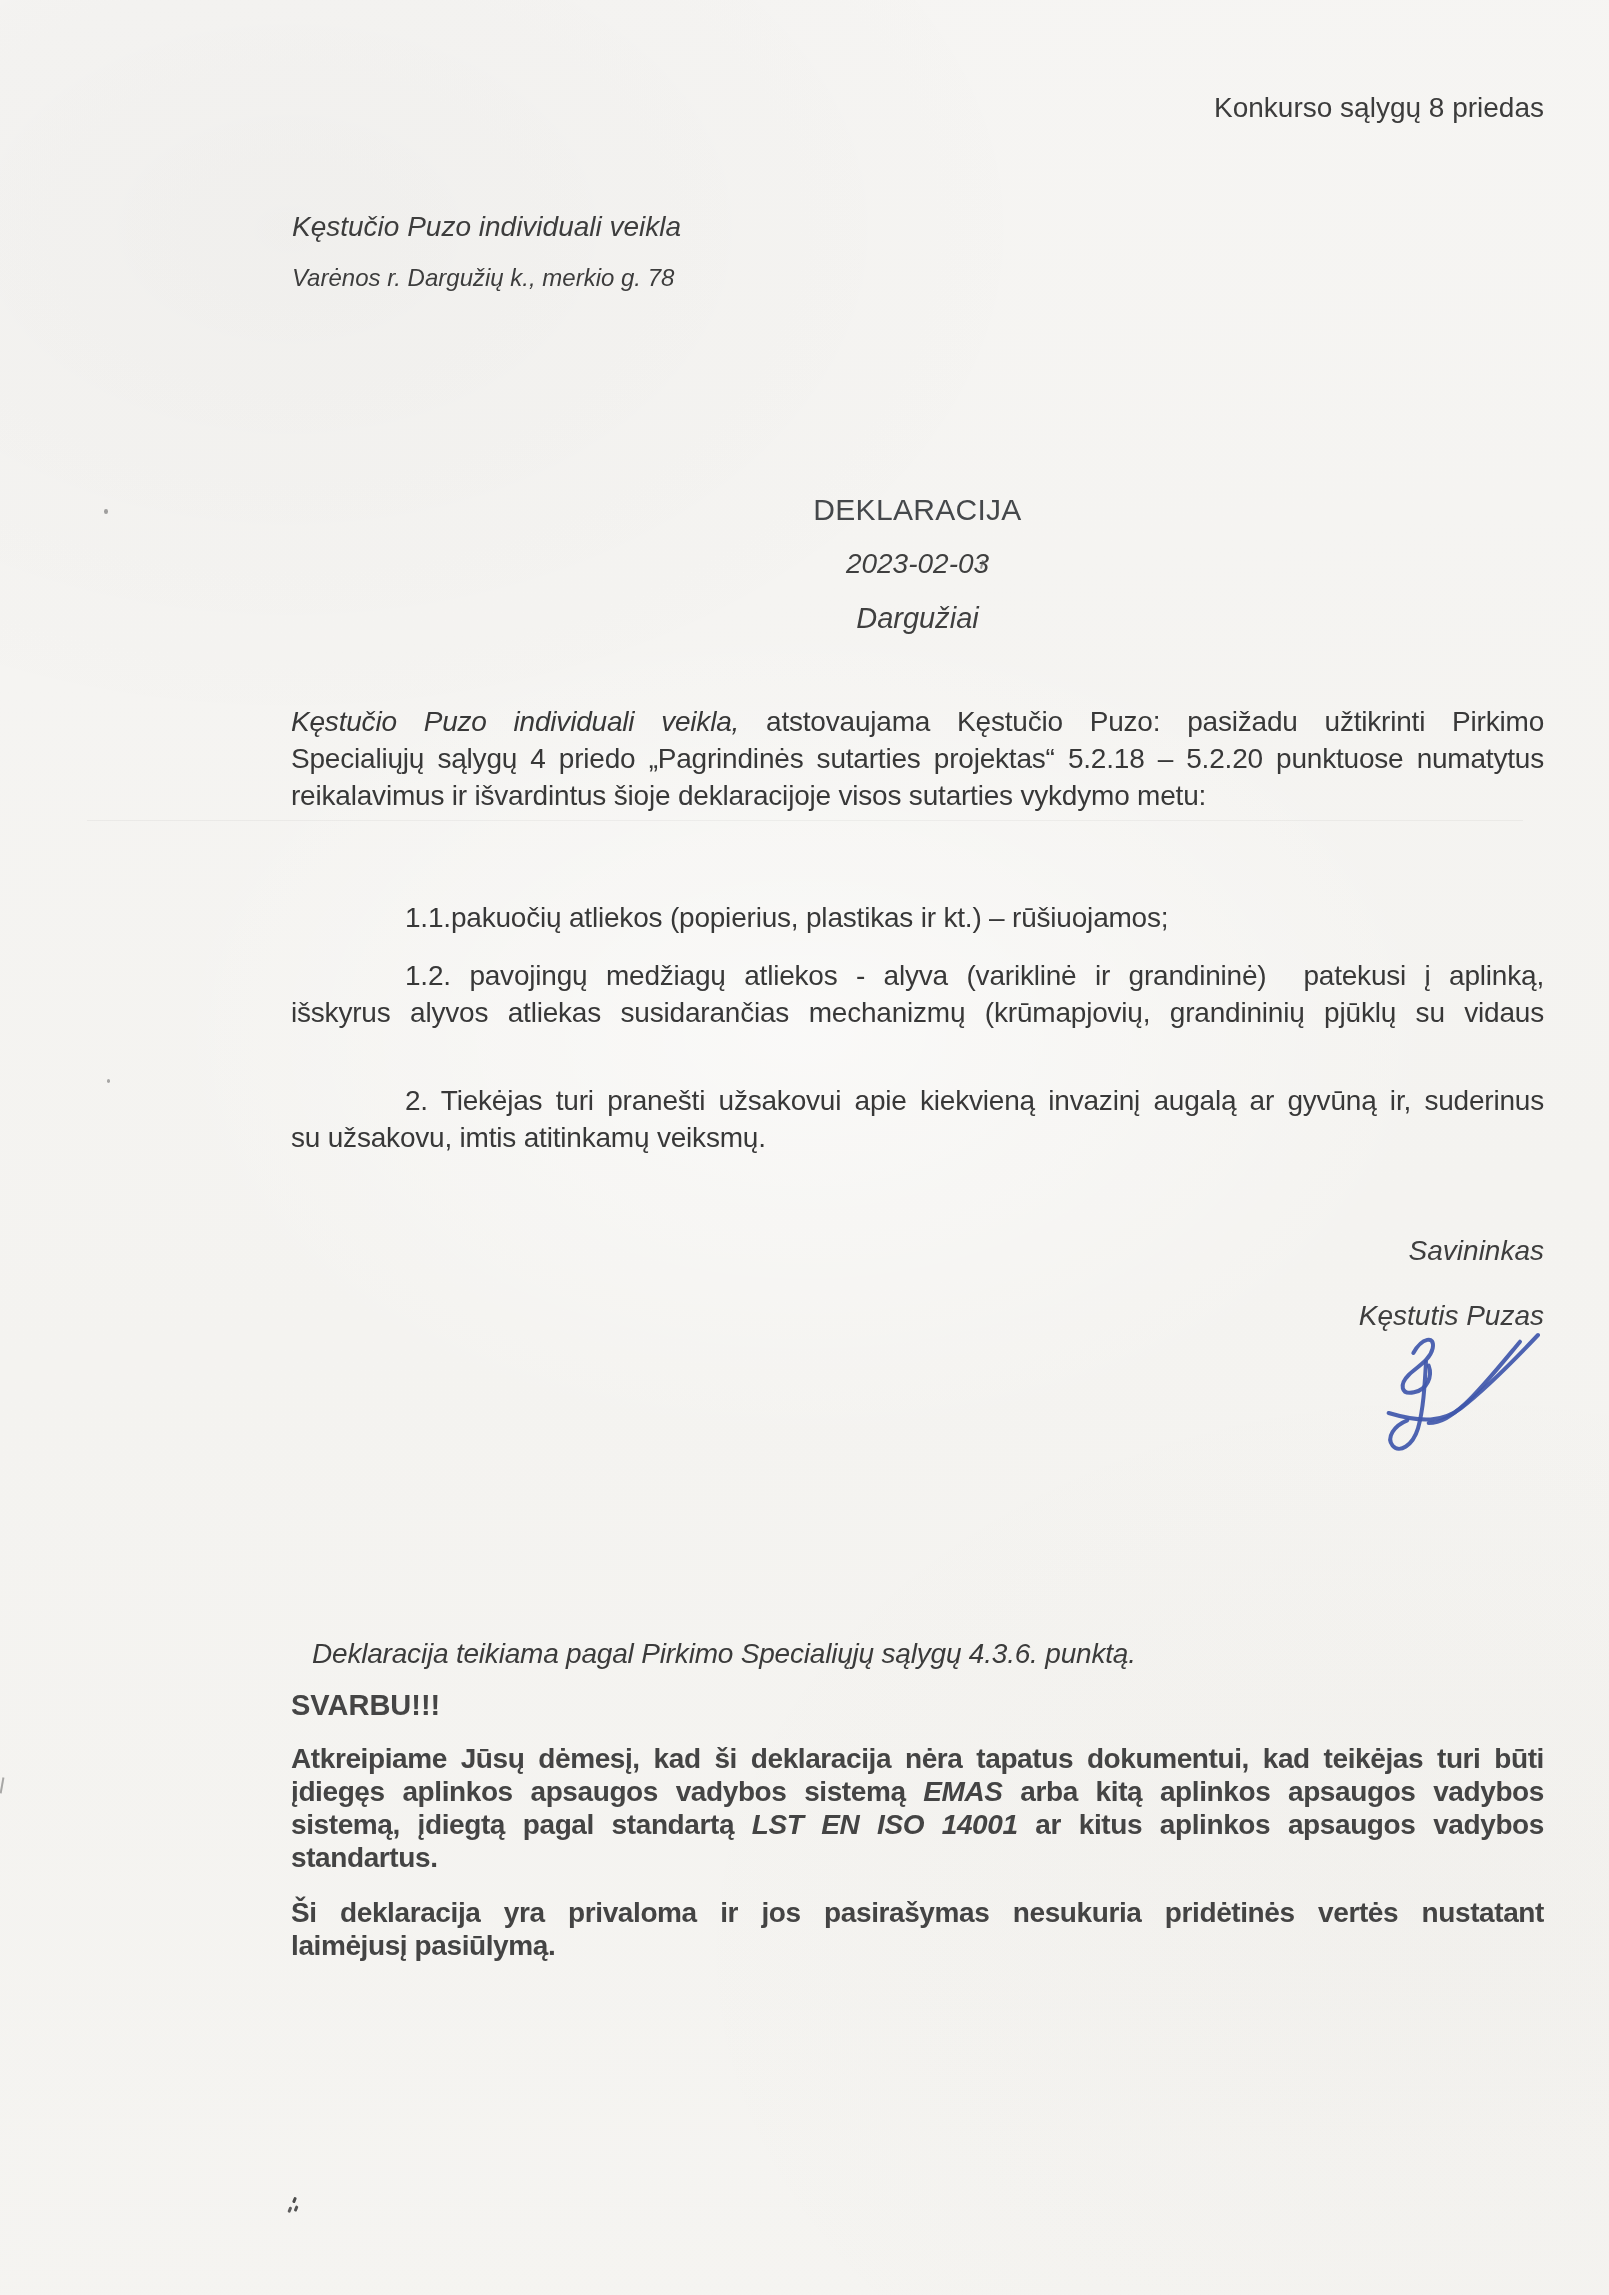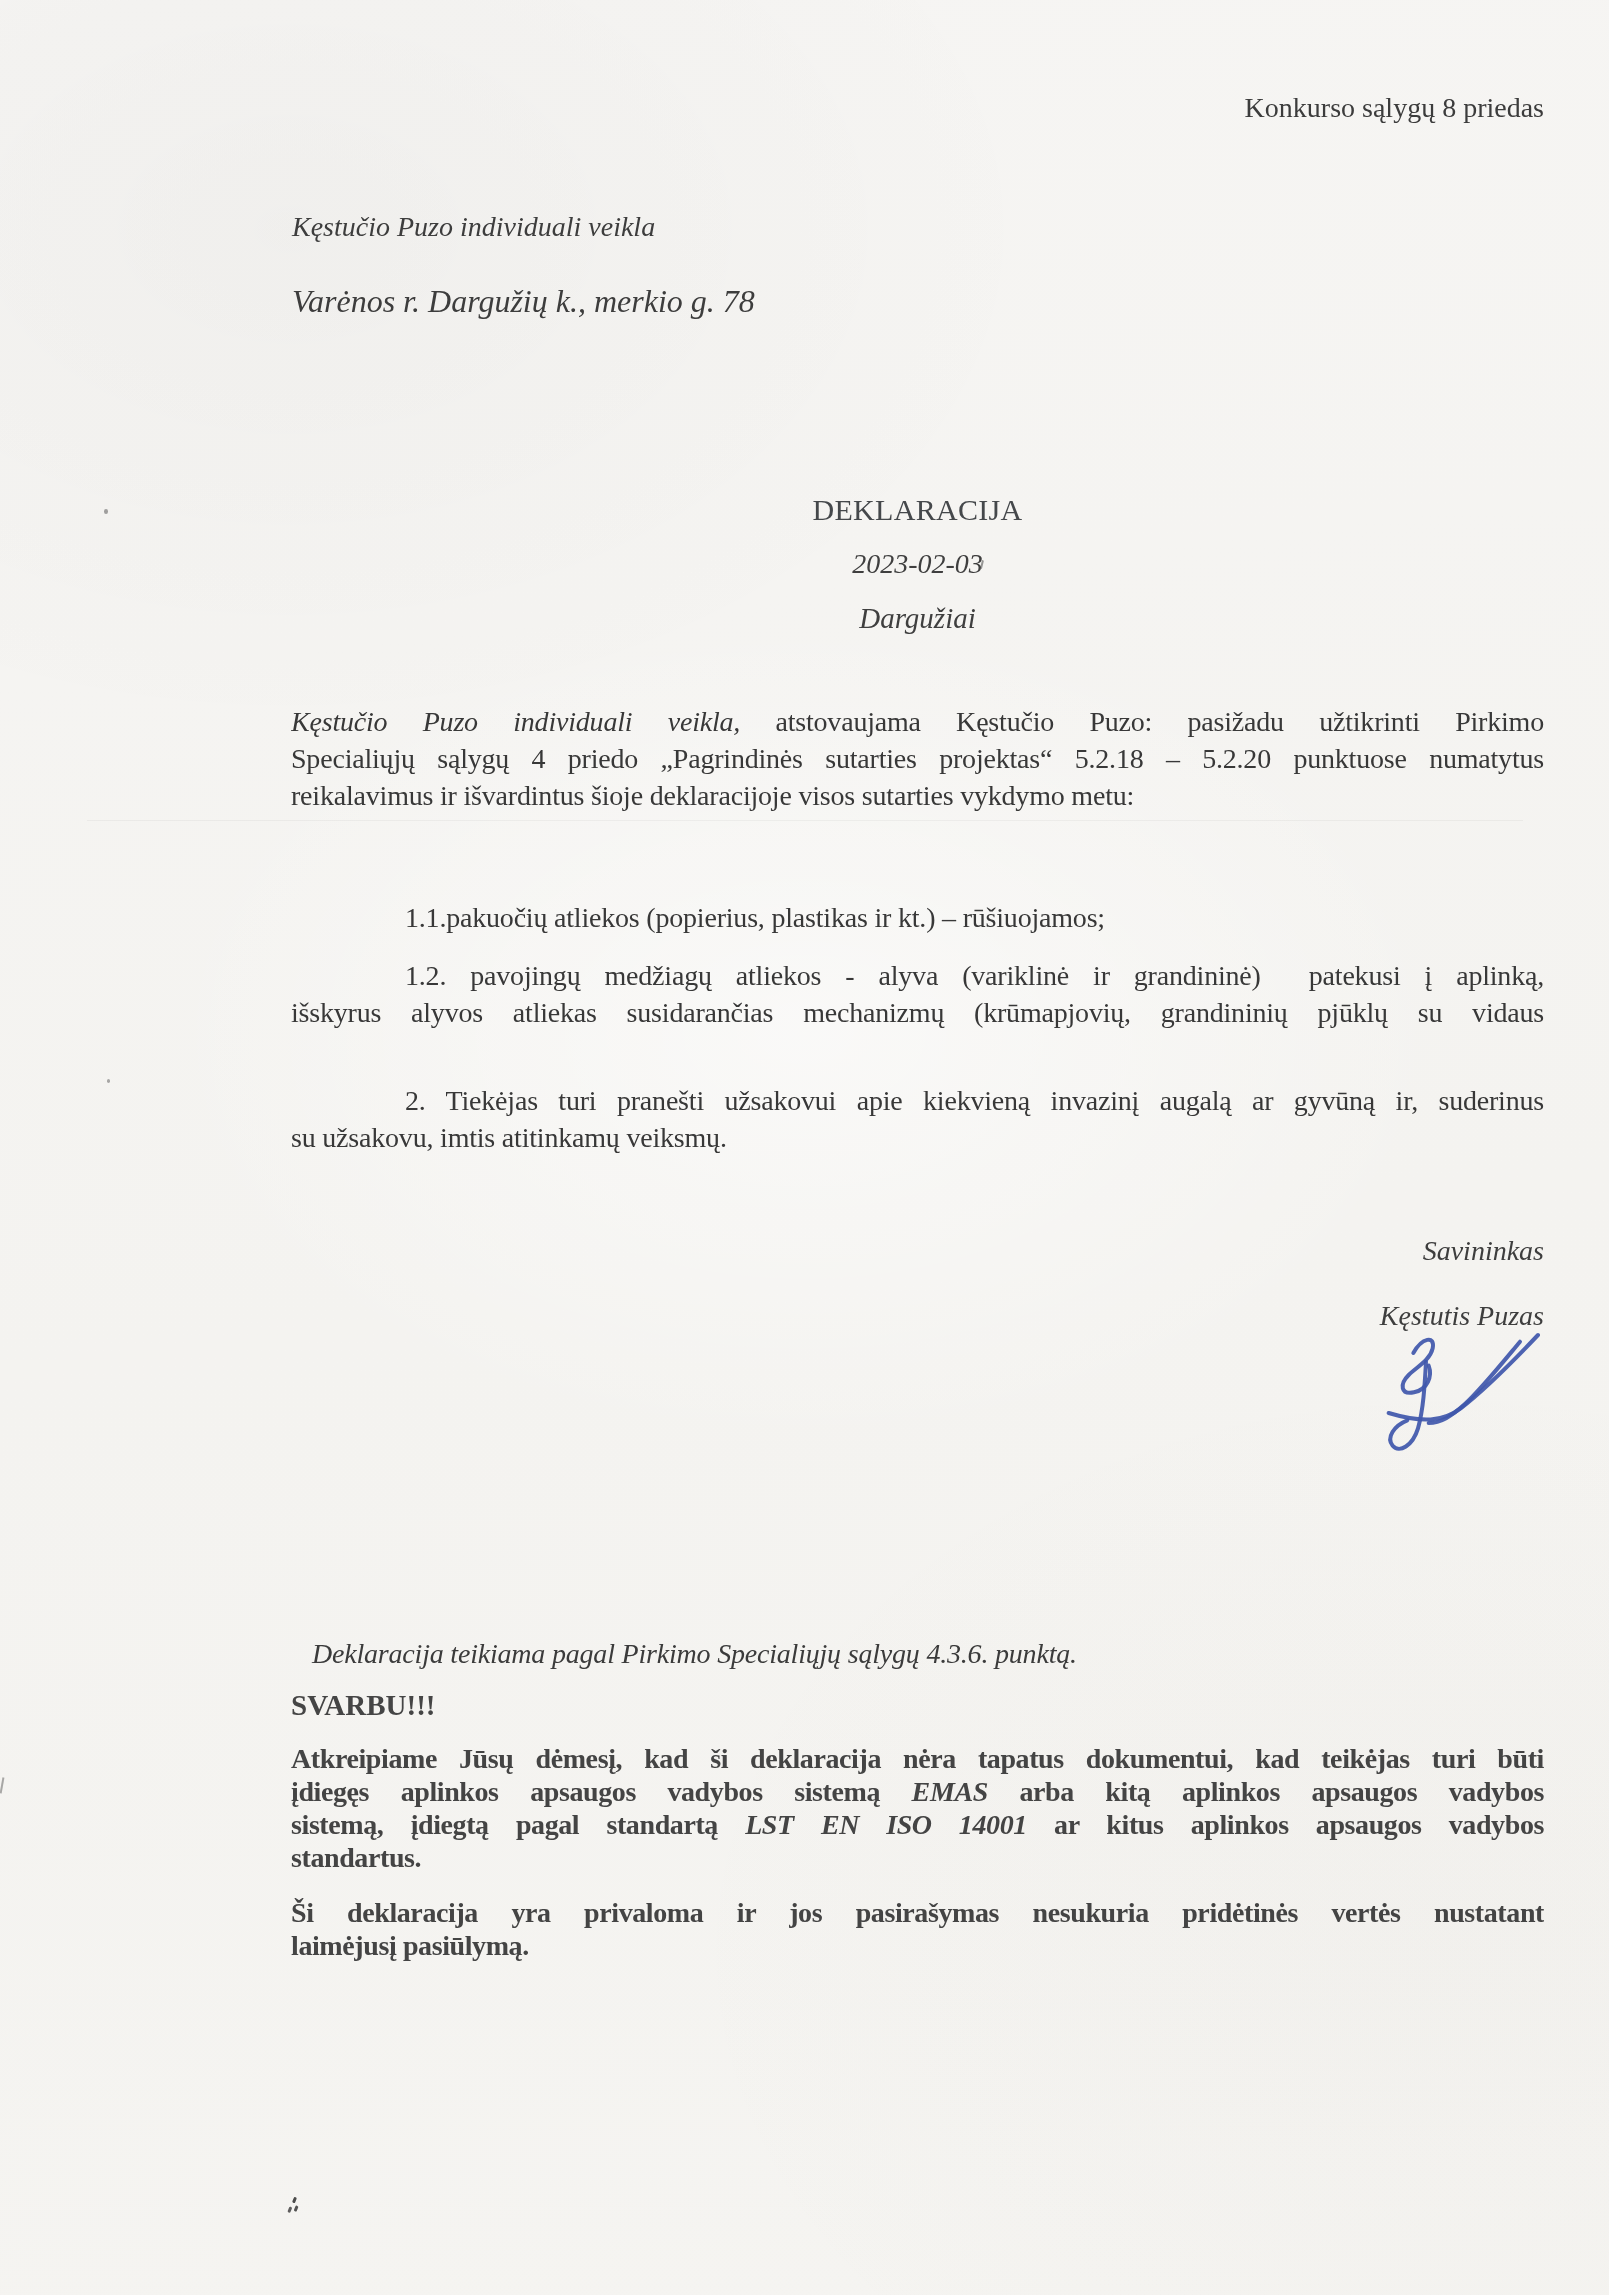--- a/index.html
+++ b/index.html
@@ -10,31 +10,30 @@
   }
   .page {
     position: absolute; inset: 0;
     background:
       radial-gradient(1203px 802px at 18% 10%, rgba(0,0,0,0.022), transparent 65%),
       radial-gradient(1336px 1002px at 90% 85%, rgba(110,95,75,0.025), transparent 60%),
       radial-gradient(935px 601px at 50% 45%, rgba(255,255,255,0.5), transparent 70%),
       linear-gradient(173deg, #f6f5f3 0%, #f4f3f0 55%, #f5f4f1 100%);
     color: #383838;
     overflow: hidden;
-    font-family: Liberation Serif, serif;
   }
   .abs { position: absolute; }
   .it  { font-style: italic; }
   .r   { font-style: normal; font-weight: 400; }
   .b   { font-weight: 700; }
   .bi  { font-weight: 700; font-style: italic; }
 
   .annex      { top: 92px;  right: 65px;  font-size: 28px; color: #3c3c3c; }
   .company1   { top: 211px;  left: 292px;  font-size: 28px; color: #3d3d3d; }
-  .company2   { top: 283px;  left: 292px;  font-size: 32px; color: #3d3d3d; text-align: right; }
+  .company2   { top: 264px;  left: 292px;  font-size: 24px; color: #3d3d3d; text-align: right; }
   .titleblock { top: 493px;  left: 291px;  width: 1253px; text-align: center;
                 font-size: 30px; color: #45484b; letter-spacing: 0.3px; }
   .dateblock  { top: 548px;  left: 291px;  width: 1253px; text-align: center;
                 font-size: 28px; color: #3f3f3f; }
   .placeblock { top: 602px;  left: 291px;  width: 1253px; text-align: center;
                 font-size: 29px; color: #3f3f3f; }
 
   .para { left: 291px; width: 1253px; font-size: 28px; letter-spacing: -0.2px; }
   .para .line { height: 37px; line-height: 37px; overflow: hidden; white-space: nowrap; }
   .para .line.j { white-space: normal; text-align: justify; text-align-last: justify; }

